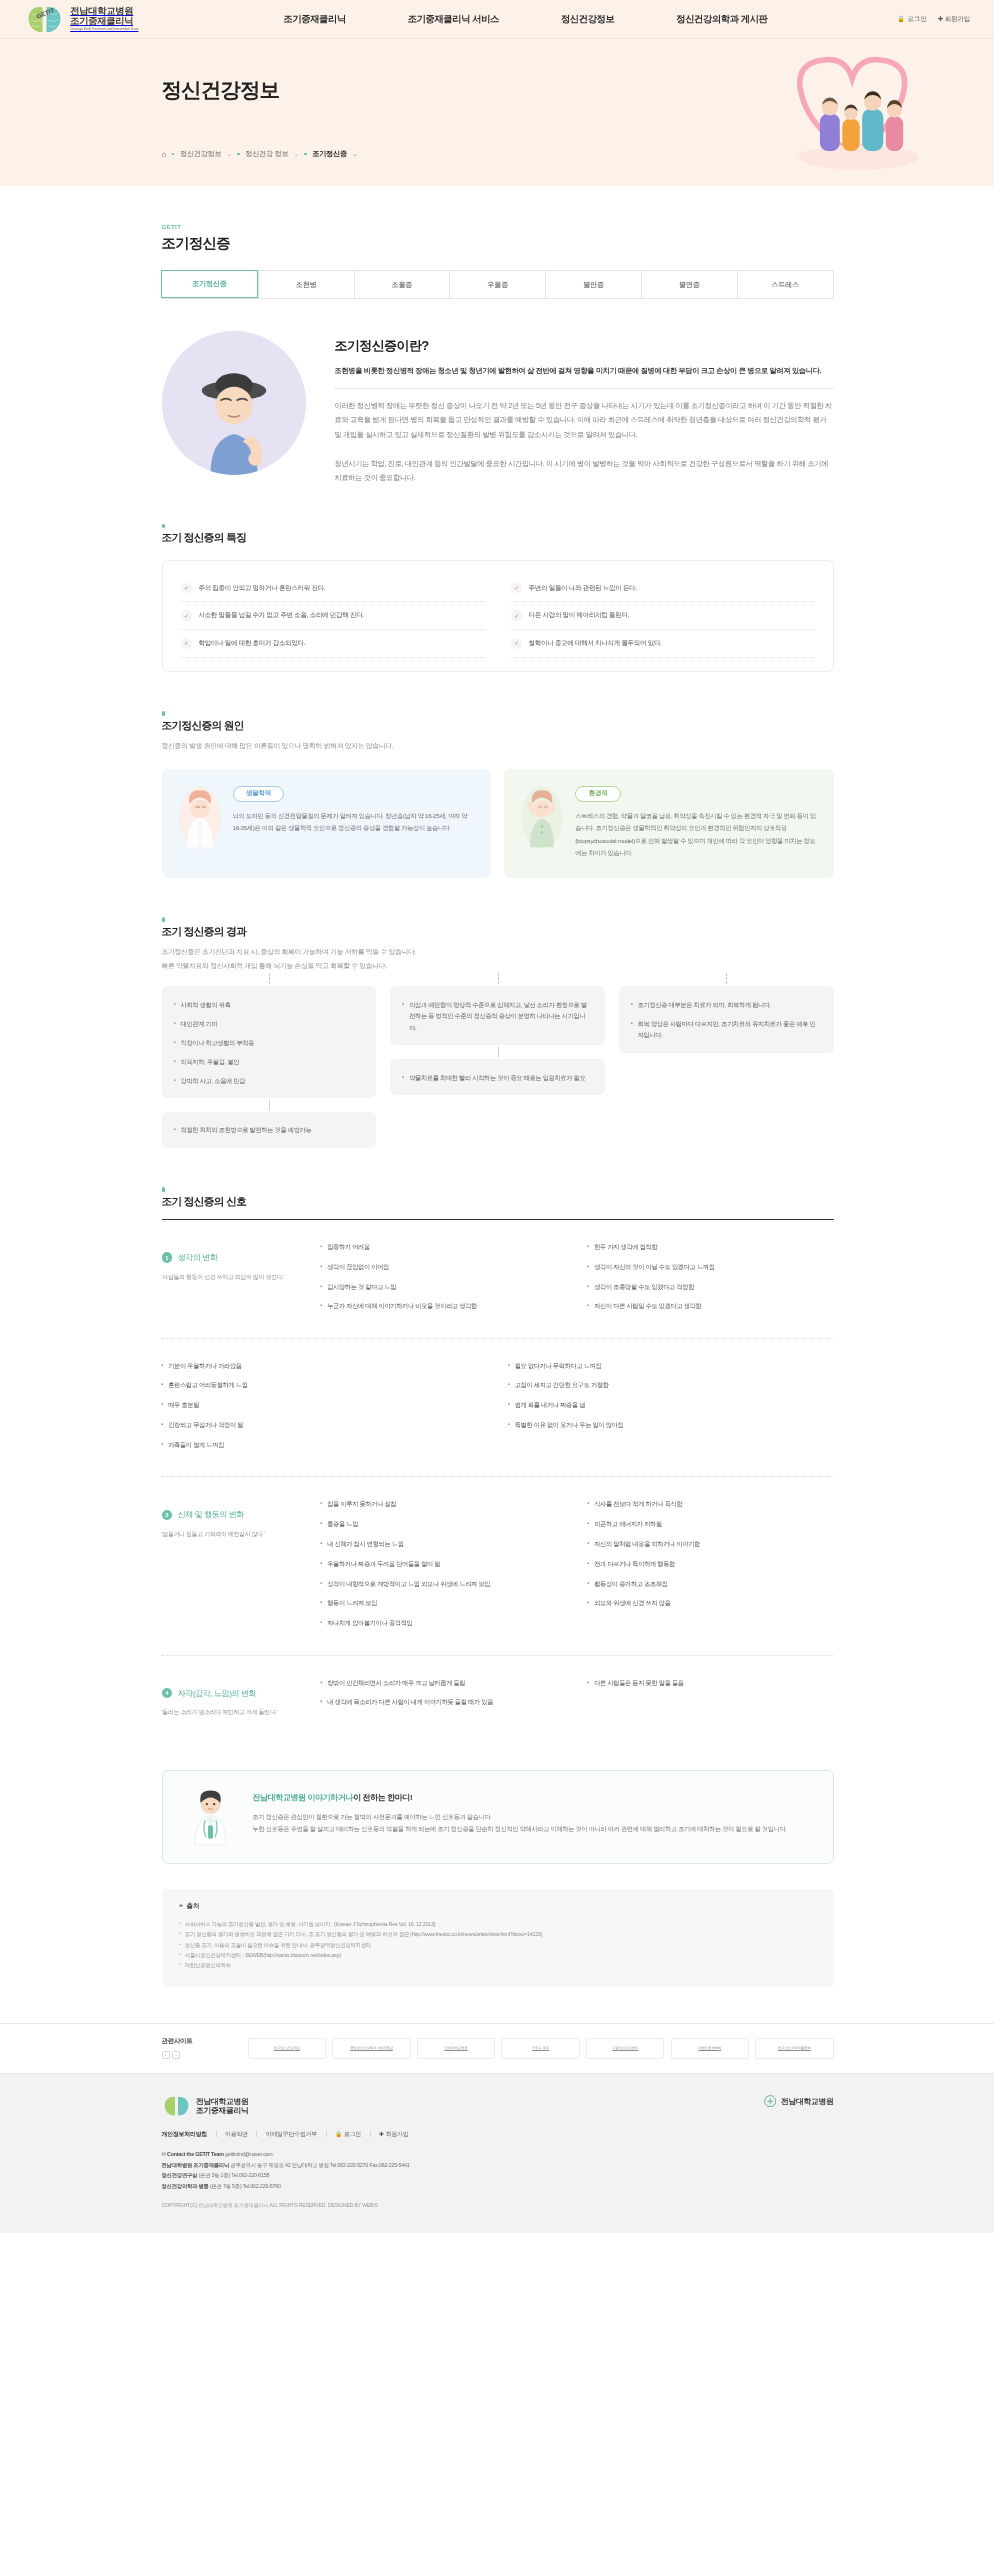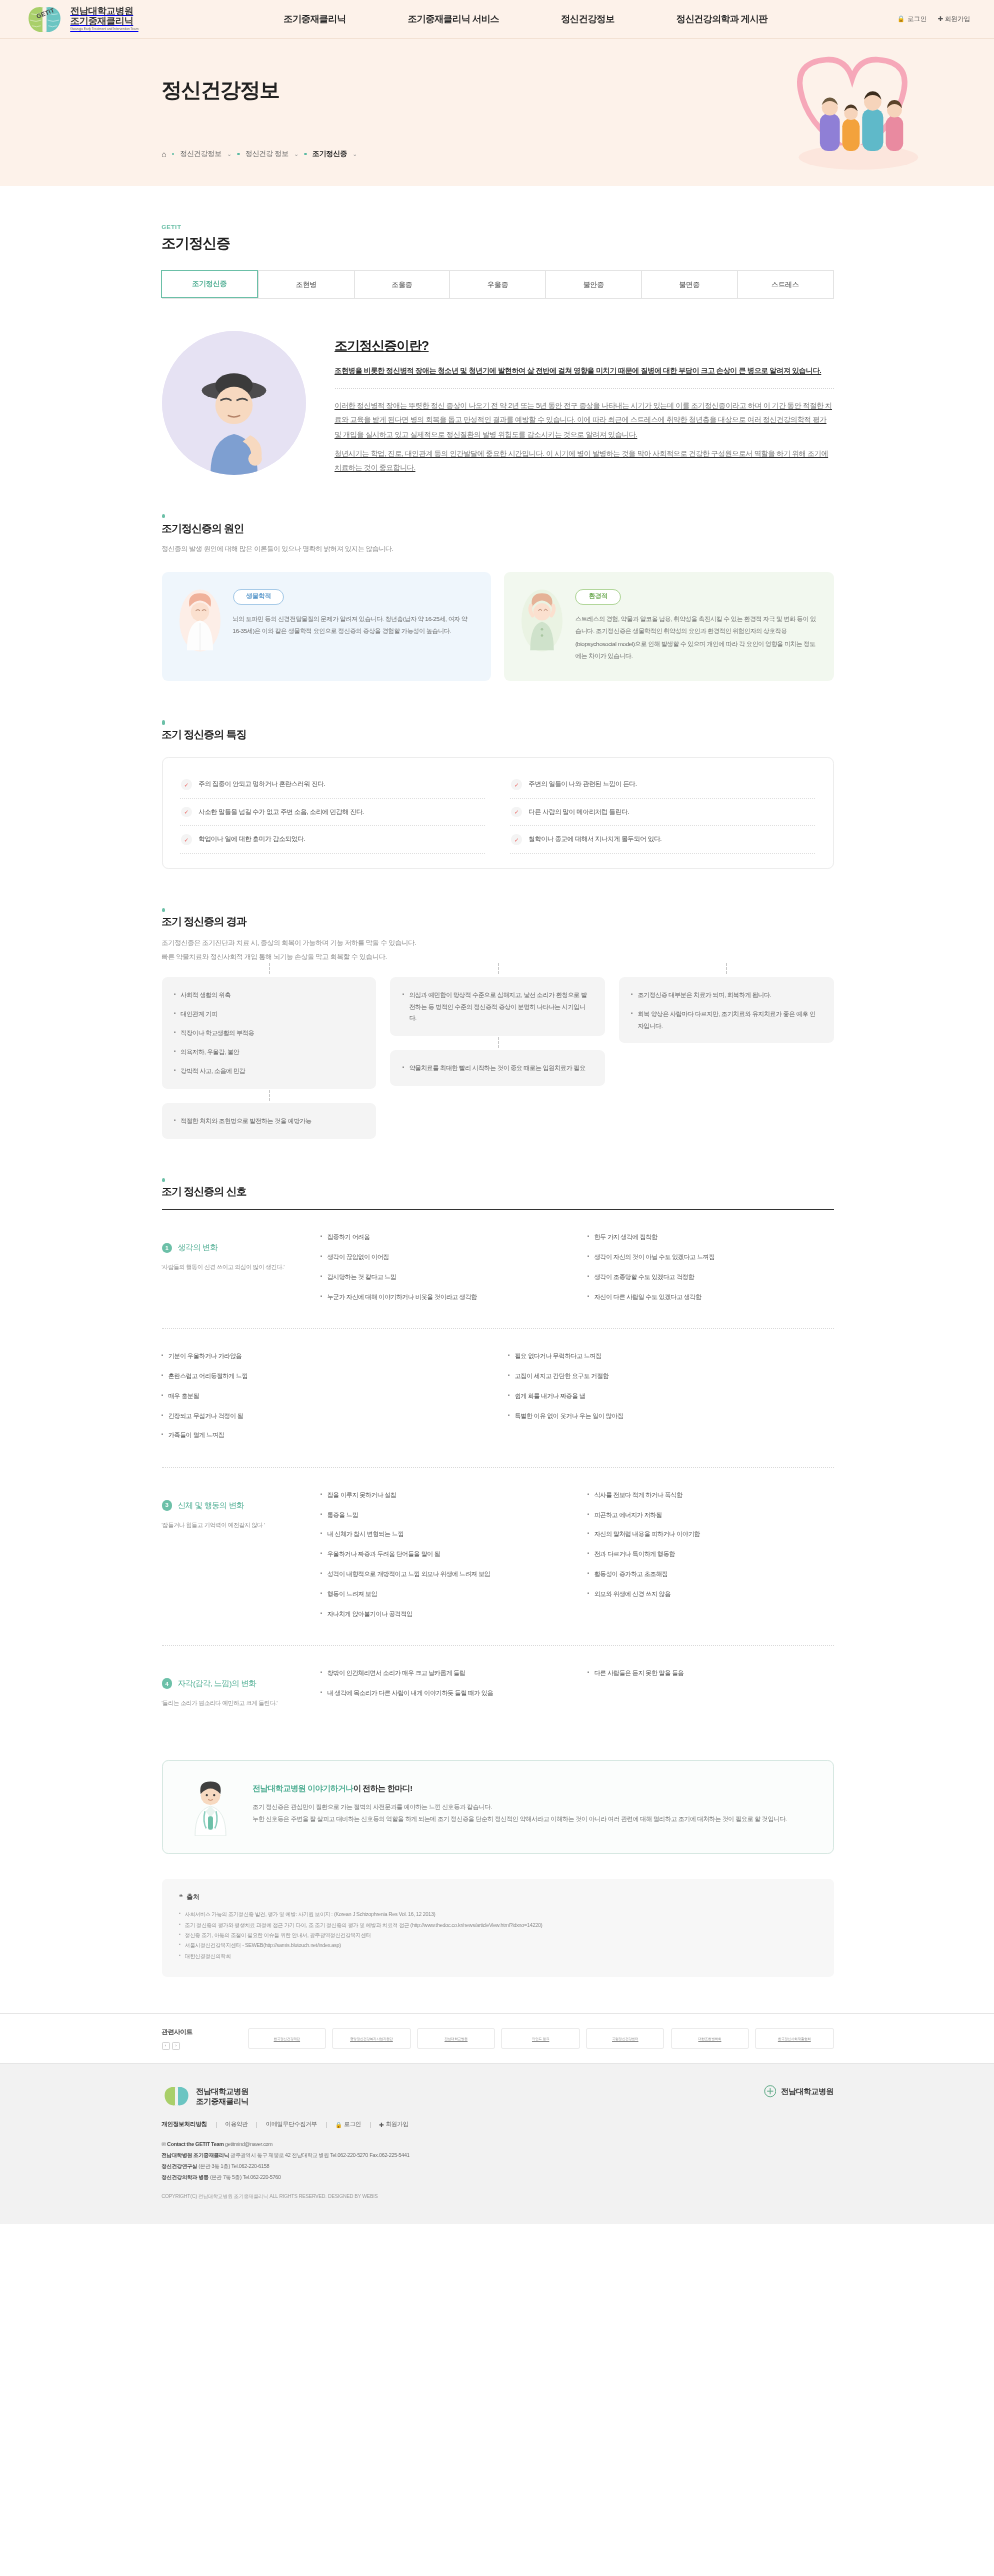--- a/index.html
+++ b/index.html
@@ -80,31 +80,31 @@
     flex: 1; height: 27px; display: flex; align-items: center; justify-content: center;
     font-size: 7.2px; color: #444; letter-spacing: -0.3px; cursor: pointer;
     border-left: 0.6px solid #e4e4e4; background: #fff;
   }
   .tab.active {
     border: 1.2px solid #6cc0a8; color: #4fae93; font-weight: bold;
     margin: -0.6px 0 -0.6px -0.6px; z-index: 2; height: 28px;
   }
 
   
-  .intro { display: flex; gap: 29px; margin-top: 32px; align-items: flex-start; text-decoration: underline; }
+  .intro { display: flex; gap: 29px; margin-top: 32px; align-items: flex-start; }
   .intro-img {
     width: 144px; height: 144px; border-radius: 50%;
     background: #e9e4f5; flex: none; position: relative; overflow: hidden;
   }
   .intro-body { flex: 1; padding-top: 6.2px; }
   .intro-body h3 { font-size: 13px; font-weight: bold; color: #1b1b1b; letter-spacing: -0.6px; margin-bottom: 8.7px; }
   .intro-lead { font-size: 7.2px; font-weight: bold; color: #3a3a3a; line-height: 1.85; letter-spacing: -0.3px; }
   .dashrule { border: none; border-top: 0.6px dotted #d6d6d6; margin: 10.6px 0; }
   .intro-p { font-size: 7.2px; color: #767676; line-height: 1.95; letter-spacing: -0.3px; }
-  .intro-p + .intro-p { margin-top: 5px; }
+  .intro-p + .intro-p { margin-top: 15px; }
 
   
   .sec { margin-top: 39px; }
   .sec-dot { width: 3.1px; height: 4.4px; border-radius: 1.9px; background: #6cc0a8; margin-bottom: 3.1px; }
   .sec-h { font-size: 10.6px; font-weight: bold; color: #222; letter-spacing: -0.6px; }
   .sec-sub { font-size: 6.8px; color: #8a8a8a; margin-top: 7.5px; letter-spacing: -0.3px; line-height: 1.85; }
 
   
   .causes { display: flex; gap: 13.7px; margin-top: 16px; }
   .cause {
@@ -347,20 +347,51 @@
       <h3>조기정신증이란?</h3>
       <div class="intro-lead">조현병을 비롯한 정신병적 장애는 청소년 및 청년기에 발현하여 삶 전반에 걸쳐 영향을 미치기 때문에 질병에 대한 부담이 크고 손상이 큰 병으로 알려져 있습니다.</div>
       <hr class="dashrule">
       <div class="intro-p">이러한 정신병적 장애는 뚜렷한 정신 증상이 나오기 전 약 2년 또는 5년 동안 전구 증상을 나타내는 시기가 있는데 이를 조기정신증이라고 하며 이 기간 동안 적절한 치료와 교육을 받게 된다면 병의 회복을 돕고 만성적인 결과를 예방할 수 있습니다. 이에 따라 최근에 스트레스에 취약한 청년층을 대상으로 여러 정신건강의학적 평가 및 개입을 실시하고 있고 실제적으로 정신질환의 발병 위험도를 감소시키는 것으로 알려져 있습니다.</div>
       <div class="intro-p">청년시기는 학업, 진로, 대인관계 등의 인간발달에 중요한 시간입니다. 이 시기에 병이 발병하는 것을 막아 사회적으로 건강한 구성원으로서 역할을 하기 위해 조기에 치료하는 것이 중요합니다.</div>
     </div>
   </div>
 
   <div class="sec">
     <div class="sec-dot"></div>
+    <div class="sec-h">조기 정신증의 특징</div>
+    <div class="featbox">
+      <div class="feat">
+        <span class="check">✓</span>
+        <span class="feat-t">주의 집중이 안되고 멍하거나 혼란스러워 진다.</span>
+      </div>
+      <div class="feat">
+        <span class="check">✓</span>
+        <span class="feat-t">주변의 일들이 나와 관련된 느낌이 든다.</span>
+      </div>
+      <div class="feat">
+        <span class="check">✓</span>
+        <span class="feat-t">사소한 말들을 넘길 수가 없고 주변 소음, 소리에 민감해 진다.</span>
+      </div>
+      <div class="feat">
+        <span class="check">✓</span>
+        <span class="feat-t">다른 사람의 말이 메아리처럼 들린다.</span>
+      </div>
+      <div class="feat">
+        <span class="check">✓</span>
+        <span class="feat-t">학업이나 일에 대한 흥미가 감소되었다.</span>
+      </div>
+      <div class="feat">
+        <span class="check">✓</span>
+        <span class="feat-t">철학이나 종교에 대해서 지나치게 몰두되어 있다.</span>
+      </div>
+    </div>
+  </div>
+
+  <div class="sec">
+    <div class="sec-dot"></div>
     <div class="sec-h">조기정신증의 원인</div>
     <div class="sec-sub">정신증의 발생 원인에 대해 많은 이론들이 있으나 명확히 밝혀져 있지는 않습니다.</div>
 
     <div class="causes">
       <div class="cause bio">
         <div class="cause-ill">
           <svg viewBox="0 0 74 104" width="46" height="65">
             <ellipse cx="37" cy="52" rx="33" ry="50" fill="#fdeee7"></ellipse>
             <path d="M20 30 q17 -20 34 0 q4 -22 -17 -22 q-21 0 -17 22z" fill="#f0b19a"></path>
             <circle cx="37" cy="38" r="15" fill="#fbe0cf"></circle>
@@ -385,51 +416,20 @@
             <path d="M18 100 q0 -42 19 -46 q19 4 19 46z" fill="#cfe2cb"></path>
             <circle cx="37" cy="66" r="2" fill="#a9c7a2"></circle>
               <circle cx="37" cy="76" r="2" fill="#a9c7a2"></circle>
             <path d="M22 44 q-6 -8 -3 -16 M52 44 q6 -8 3 -16" stroke="#fbe0cf" stroke-width="6" fill="none" stroke-linecap="round"></path>
           </svg>
         </div>
         <div class="cause-main">
           <div class="cause-badge">환경적</div>
           <div class="cause-txt">스트레스의 경험, 약물과 알코올 남용, 취약성을 촉진시킬 수 있는 환경적 자극 및 변화 등이 있습니다. 조기정신증은 생물학적인 취약성의 요인과 환경적인 위험인자의 상호작용(biopsychosocial model)으로 인해 발생할 수 있으며 개인에 따라 각 요인이 영향을 미치는 정도에는 차이가 있습니다.</div>
         </div>
-      </div>
-    </div>
-  </div>
-
-  <div class="sec">
-    <div class="sec-dot"></div>
-    <div class="sec-h">조기 정신증의 특징</div>
-    <div class="featbox">
-      <div class="feat">
-        <span class="check">✓</span>
-        <span class="feat-t">주의 집중이 안되고 멍하거나 혼란스러워 진다.</span>
-      </div>
-      <div class="feat">
-        <span class="check">✓</span>
-        <span class="feat-t">주변의 일들이 나와 관련된 느낌이 든다.</span>
-      </div>
-      <div class="feat">
-        <span class="check">✓</span>
-        <span class="feat-t">사소한 말들을 넘길 수가 없고 주변 소음, 소리에 민감해 진다.</span>
-      </div>
-      <div class="feat">
-        <span class="check">✓</span>
-        <span class="feat-t">다른 사람의 말이 메아리처럼 들린다.</span>
-      </div>
-      <div class="feat">
-        <span class="check">✓</span>
-        <span class="feat-t">학업이나 일에 대한 흥미가 감소되었다.</span>
-      </div>
-      <div class="feat">
-        <span class="check">✓</span>
-        <span class="feat-t">철학이나 종교에 대해서 지나치게 몰두되어 있다.</span>
       </div>
     </div>
   </div>
 
   <div class="sec">
     <div class="sec-dot"></div>
     <div class="sec-h">조기 정신증의 경과</div>
     <div class="sec-sub">조기정신증은 조기진단과 치료 시, 증상의 회복이 가능하며 기능 저하를 막을 수 있습니다.</div>
     <div class="sec-sub" style="margin-top:1.2px">빠른 약물치료와 정신사회적 개입 통해 뇌기능 손상을 막고 회복할 수 있습니다.</div>
 

